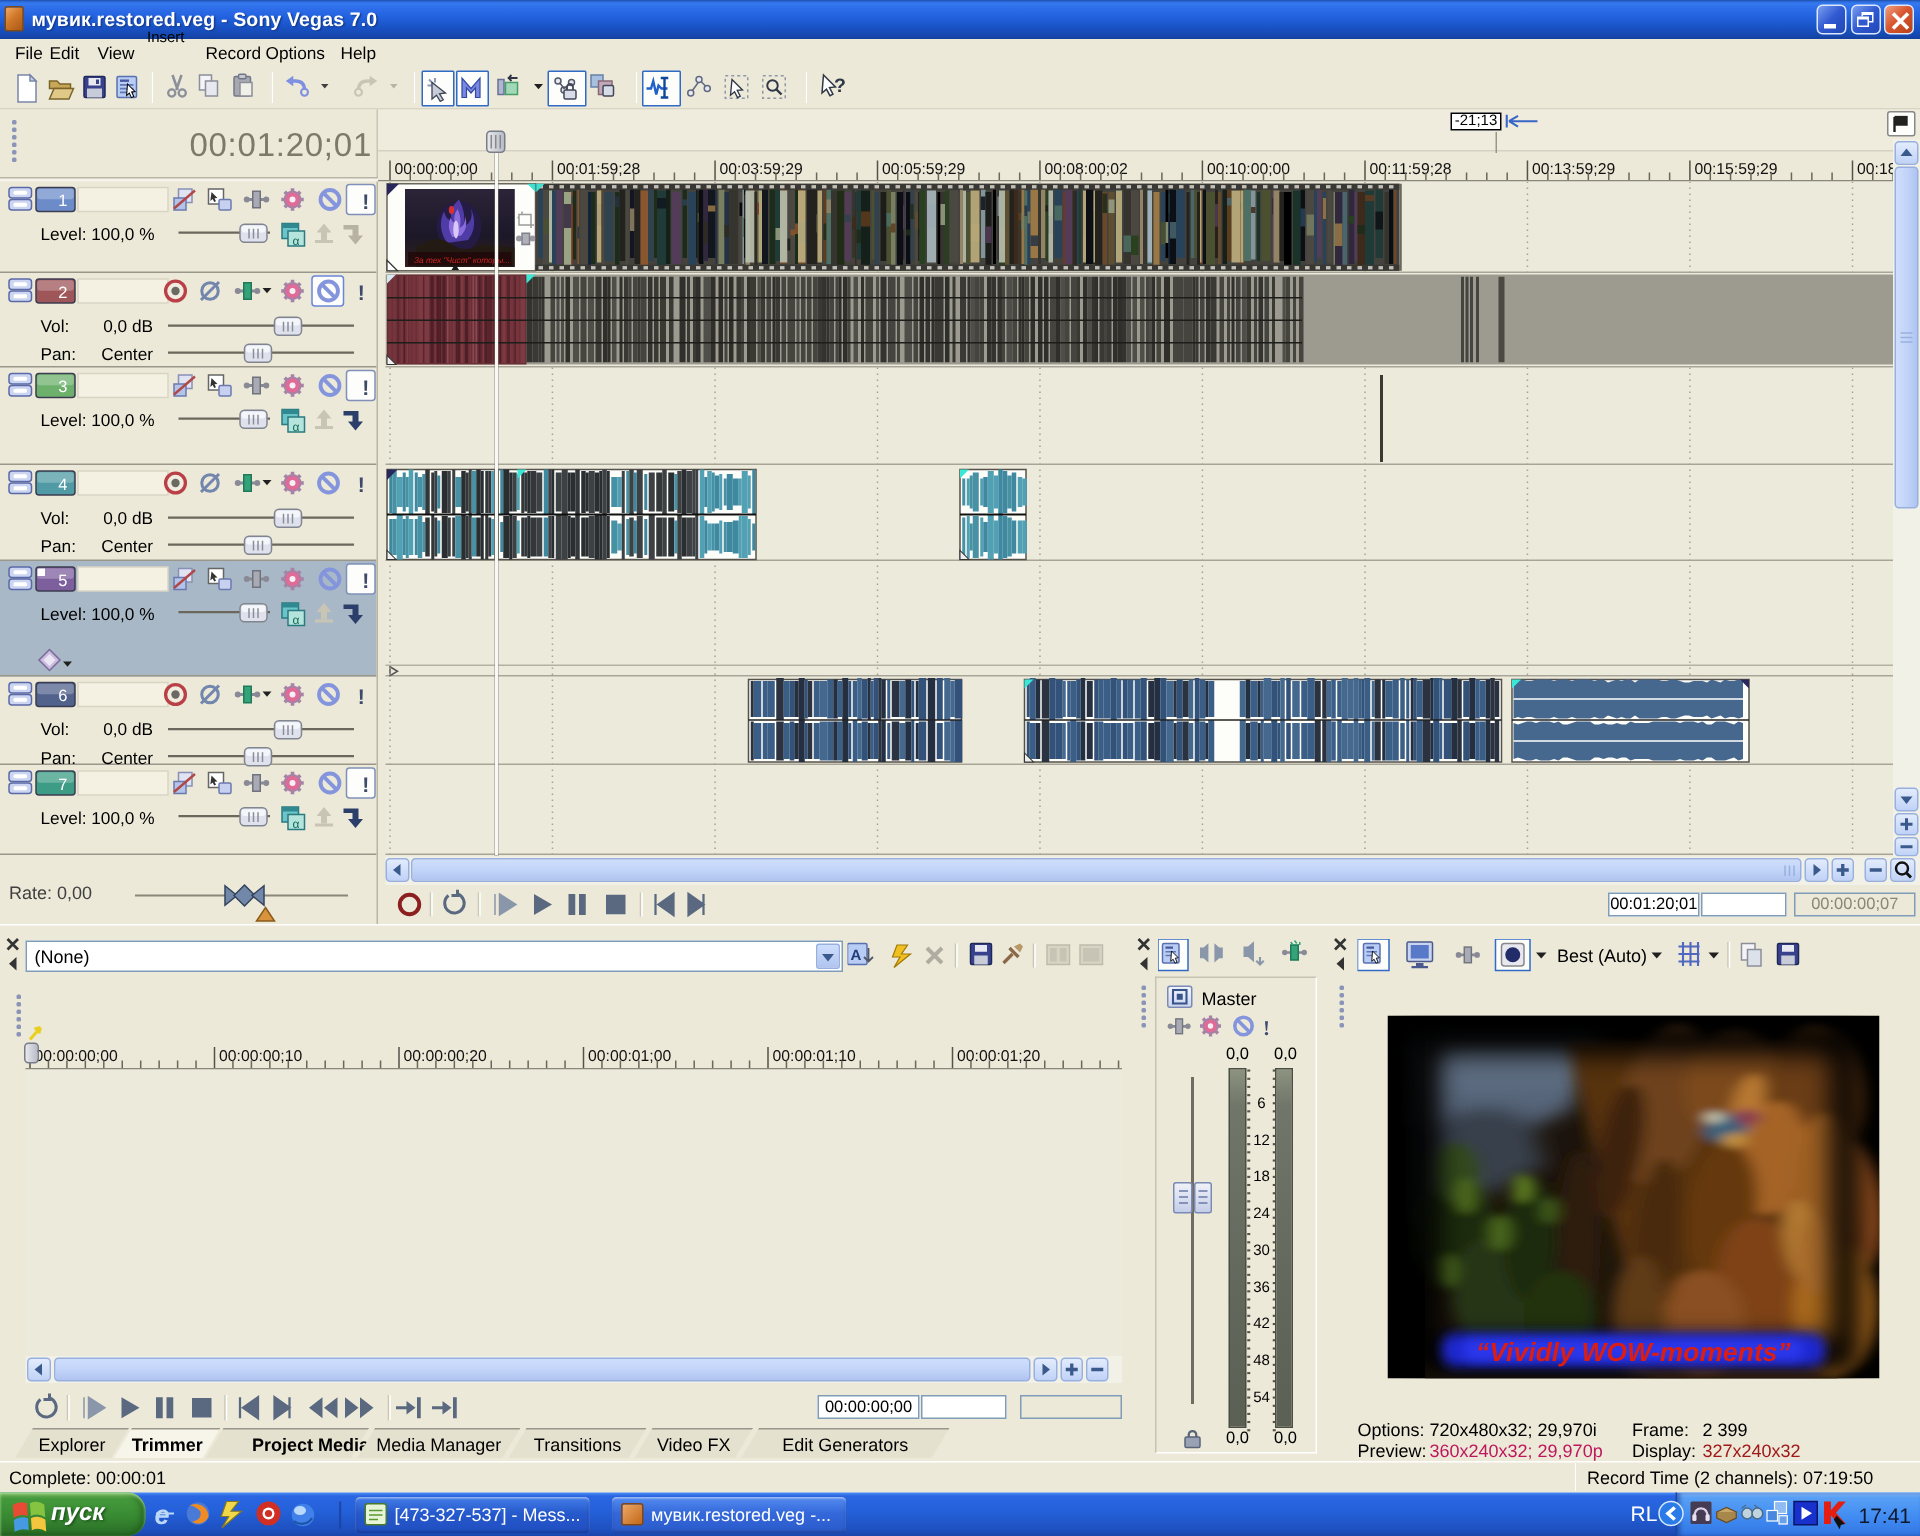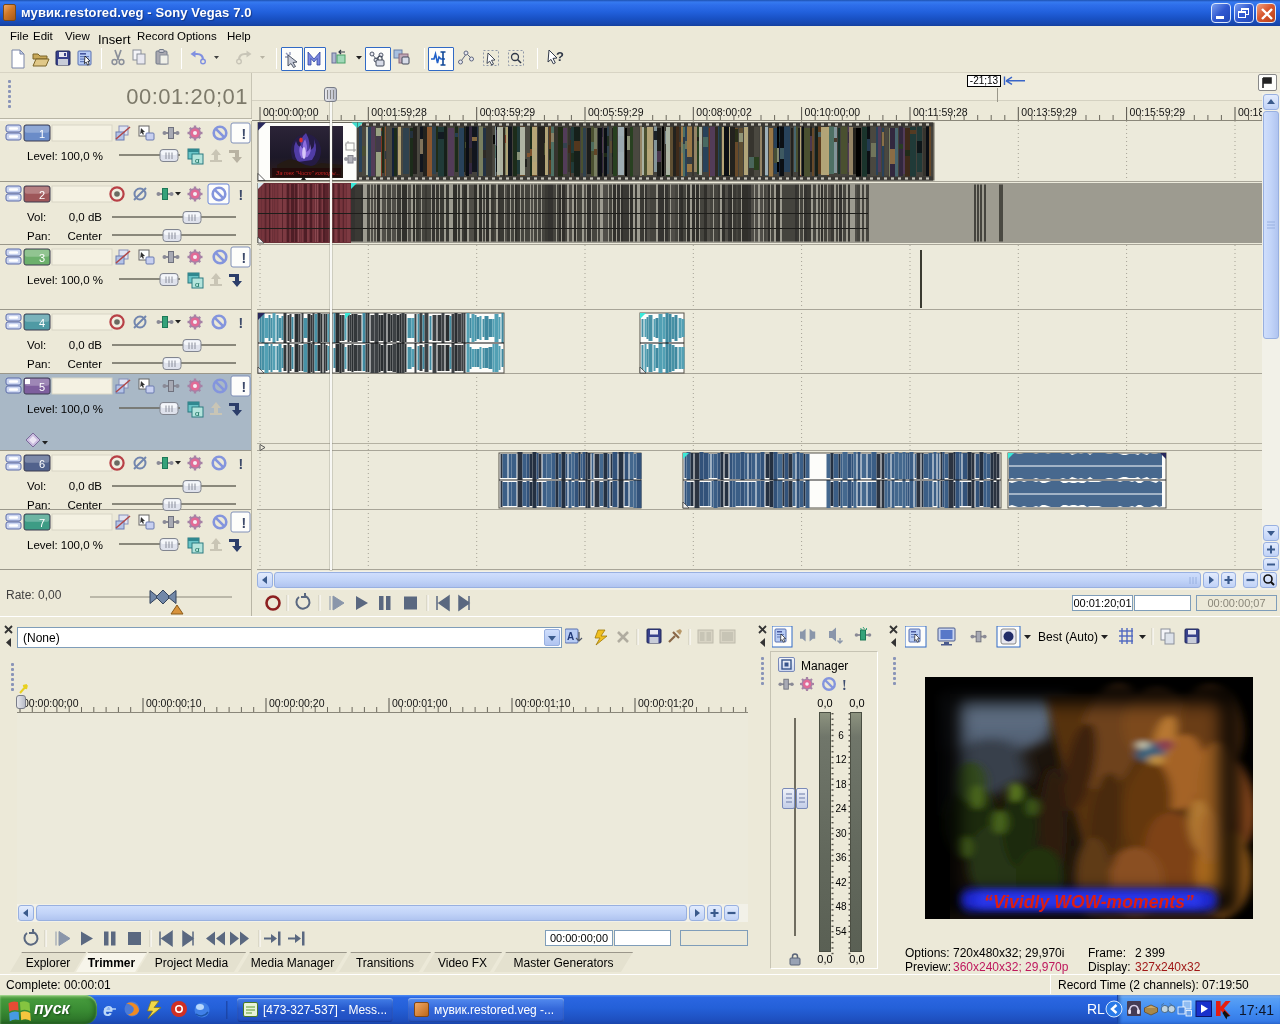--- a/index.html
+++ b/index.html
@@ -23,21 +23,21 @@
     </div>
 <div class="abs" style="left:1256px;top:3px;width:20px;height:20px;border-radius:4px;border:1px solid #dce8fc;background:linear-gradient(135deg,#f0a080 0%,#d85830 45%,#b84018 100%)">
       <svg class="abs" style="left:2px;top:2px" width="16" height="16">
         <path d="M3 3 L13 13 M13 3 L3 13" stroke="#fff" stroke-width="2.4"></path>
       </svg>
     </div>
 <div class="abs" style="left:0;top:26px;width:1280px;height:19px;background:#ece9d8"></div>
 <div class="abs" style="left:10px;top:30px;font-size:11.5px;color:#000">File</div>
 <div class="abs" style="left:33px;top:30px;font-size:11.5px;color:#000">Edit</div>
 <div class="abs" style="left:65px;top:30px;font-size:11.5px;color:#000">View</div>
-<div class="abs" style="left:98px;top:32px;font-size:13px;color:#000">Insert</div>
+<div class="abs" style="left:98px;top:20px;font-size:10px;color:#000">Insert</div>
 <div class="abs" style="left:137px;top:30px;font-size:11.5px;color:#000">Record</div>
 <div class="abs" style="left:177px;top:30px;font-size:11.5px;color:#000">Options</div>
 <div class="abs" style="left:227px;top:30px;font-size:11.5px;color:#000">Help</div>
 <div class="abs" style="left:0;top:45px;width:1280px;height:28px;background:#ece9d8;border-bottom:1px solid #d8d4c4"></div>
 <div class="tb-sep" style="left:101px;top:48px;height:21px"></div>
 <div class="tb-sep" style="left:181px;top:48px;height:21px"></div>
 <div class="tb-sep" style="left:276px;top:48px;height:21px"></div>
 <div class="tb-sep" style="left:424px;top:48px;height:21px"></div>
 <div class="tb-sep" style="left:537px;top:48px;height:21px"></div>
 <div class="abs" style="left:281px;top:47px;width:22px;height:24px;background:#fdfdfb;border:1px solid #316ac5;border-radius:1px"></div>
@@ -1928,29 +1928,29 @@
 </svg>
 <div class="tbox" style="left:545px;top:930px;width:68px;height:16px;line-height:15px">00:00:00;00</div>
 <div class="tbox" style="left:614px;top:930px;width:57px;height:16px"></div>
 <div class="tbox" style="left:680px;top:930px;width:68px;height:16px;background:#ece9d8"></div>
 <div class="abs" style="left:0;top:951px;width:1053px;height:22px;background:#ece9d8"></div>
 <div class="abs" style="left:10px;top:952px;width:76px;height:20px;background:#e4e1cf;clip-path:polygon(12px 0, 100% 0, calc(100% - 12px) 100%, 0 100%);border-top:1px solid #9a968a"></div>
 <div class="abs" style="left:10px;top:956px;width:76px;text-align:center;font-size:12px;font-weight:normal;color:#000">Explorer</div>
 <div class="abs" style="left:76px;top:952px;width:71px;height:20px;background:#f7f5ea;clip-path:polygon(12px 0, 100% 0, calc(100% - 12px) 100%, 0 100%);border-top:1px solid #9a968a"></div>
 <div class="abs" style="left:76px;top:956px;width:71px;text-align:center;font-size:12px;font-weight:bold;color:#000">Trimmer</div>
 <div class="abs" style="left:137px;top:952px;width:109px;height:20px;background:#e4e1cf;clip-path:polygon(12px 0, 100% 0, calc(100% - 12px) 100%, 0 100%);border-top:1px solid #9a968a"></div>
-<div class="abs" style="left:137px;top:956px;width:109px;text-align:center;font-size:12px;font-weight:normal;color:#000">Project Media</div>
+<div class="abs" style="left:137px;top:956px;width:109px;text-align:right;font-size:12px;font-weight:bold;color:#000">Project Media</div>
 <div class="abs" style="left:238px;top:952px;width:109px;height:20px;background:#e4e1cf;clip-path:polygon(12px 0, 100% 0, calc(100% - 12px) 100%, 0 100%);border-top:1px solid #9a968a"></div>
 <div class="abs" style="left:238px;top:956px;width:109px;text-align:center;font-size:12px;font-weight:normal;color:#000">Media Manager</div>
 <div class="abs" style="left:339px;top:952px;width:92px;height:20px;background:#e4e1cf;clip-path:polygon(12px 0, 100% 0, calc(100% - 12px) 100%, 0 100%);border-top:1px solid #9a968a"></div>
 <div class="abs" style="left:339px;top:956px;width:92px;text-align:center;font-size:12px;font-weight:normal;color:#000">Transitions</div>
 <div class="abs" style="left:423px;top:952px;width:79px;height:20px;background:#e4e1cf;clip-path:polygon(12px 0, 100% 0, calc(100% - 12px) 100%, 0 100%);border-top:1px solid #9a968a"></div>
 <div class="abs" style="left:423px;top:956px;width:79px;text-align:center;font-size:12px;font-weight:normal;color:#000">Video FX</div>
 <div class="abs" style="left:494px;top:952px;width:139px;height:20px;background:#e4e1cf;clip-path:polygon(12px 0, 100% 0, calc(100% - 12px) 100%, 0 100%);border-top:1px solid #9a968a"></div>
-<div class="abs" style="left:494px;top:956px;width:139px;text-align:center;font-size:12px;font-weight:normal;color:#000">Master Generators</div>
+<div class="abs" style="left:494px;top:956px;width:139px;text-align:center;font-size:12px;font-weight:normal;color:#000">Edit Generators</div>
 <div class="abs" style="left:753px;top:620px;width:4px;height:355px;background:#ece9d8"></div>
 <svg class="abs" style="left:757px;top:624px" width="12" height="26">
       <path d="M2 2 L9 9 M9 2 L2 9" stroke="#333" stroke-width="1.8"></path>
       <path d="M8 14 L3 18.5 L8 23 z" fill="#333"></path>
     </svg>
 <div class="abs" style="left:761px;top:657px;width:3px;height:3px;background:#8a94b8;border-radius:1px"></div>
 <div class="abs" style="left:761px;top:662px;width:3px;height:3px;background:#8a94b8;border-radius:1px"></div>
 <div class="abs" style="left:761px;top:667px;width:3px;height:3px;background:#8a94b8;border-radius:1px"></div>
 <div class="abs" style="left:761px;top:672px;width:3px;height:3px;background:#8a94b8;border-radius:1px"></div>
 <div class="abs" style="left:761px;top:677px;width:3px;height:3px;background:#8a94b8;border-radius:1px"></div>
@@ -1979,21 +1979,21 @@
         <rect x="5.5" y="1" width="5" height="10" fill="#35a27a" stroke="#1e7a58"></rect>
         <path d="M8 -2 l1.5 2 m-4 -1 l1.5 2 m4.5 -2 l0 2" stroke="#35a27a"></path>
       </g>
 </svg>
 <div class="abs" style="left:770px;top:651px;width:108px;height:318px;background:#ece9d8;border:1px solid #c6c3b3;border-right-color:#fff;border-bottom-color:#fff"></div>
 <div class="abs" style="left:778px;top:657px;width:17px;height:15px;background:linear-gradient(180deg,#f4f6fa,#ccd6f0);border:1px solid #7a8ab8;border-radius:2px"></div>
 <svg class="abs" style="left:778px;top:657px" width="17" height="15">
       <rect x="4" y="3" width="9" height="9" fill="none" stroke="#38548c" stroke-width="1.4"></rect>
       <rect x="6.5" y="5.5" width="4" height="4" fill="#38548c"></rect>
     </svg>
-<div class="abs" style="left:801px;top:659px;font-size:12px;color:#000">Manager</div>
+<div class="abs" style="left:801px;top:659px;font-size:12px;color:#000">Master</div>
 <svg class="abs" style="left:778px;top:676px" width="100" height="17" viewBox="0 0 100 17">
 <g transform="translate(0,1) scale(0.9)">
         <circle cx="2.5" cy="8" r="2" fill="#8a8a96"></circle>
         <circle cx="15.5" cy="8" r="2" fill="#8a8a96"></circle>
         <line x1="2" y1="8" x2="16" y2="8" stroke="#8a8a96" stroke-width="2"></line>
         <rect x="6.5" y="2.5" width="5" height="11" fill="#a8aab4" stroke="#70727e"></rect>
       </g>
 <g transform="translate(21,0)">
         <circle cx="8" cy="8" r="5.5" fill="#a682a6"></circle>
         <g stroke="#a682a6" stroke-width="2.2">

